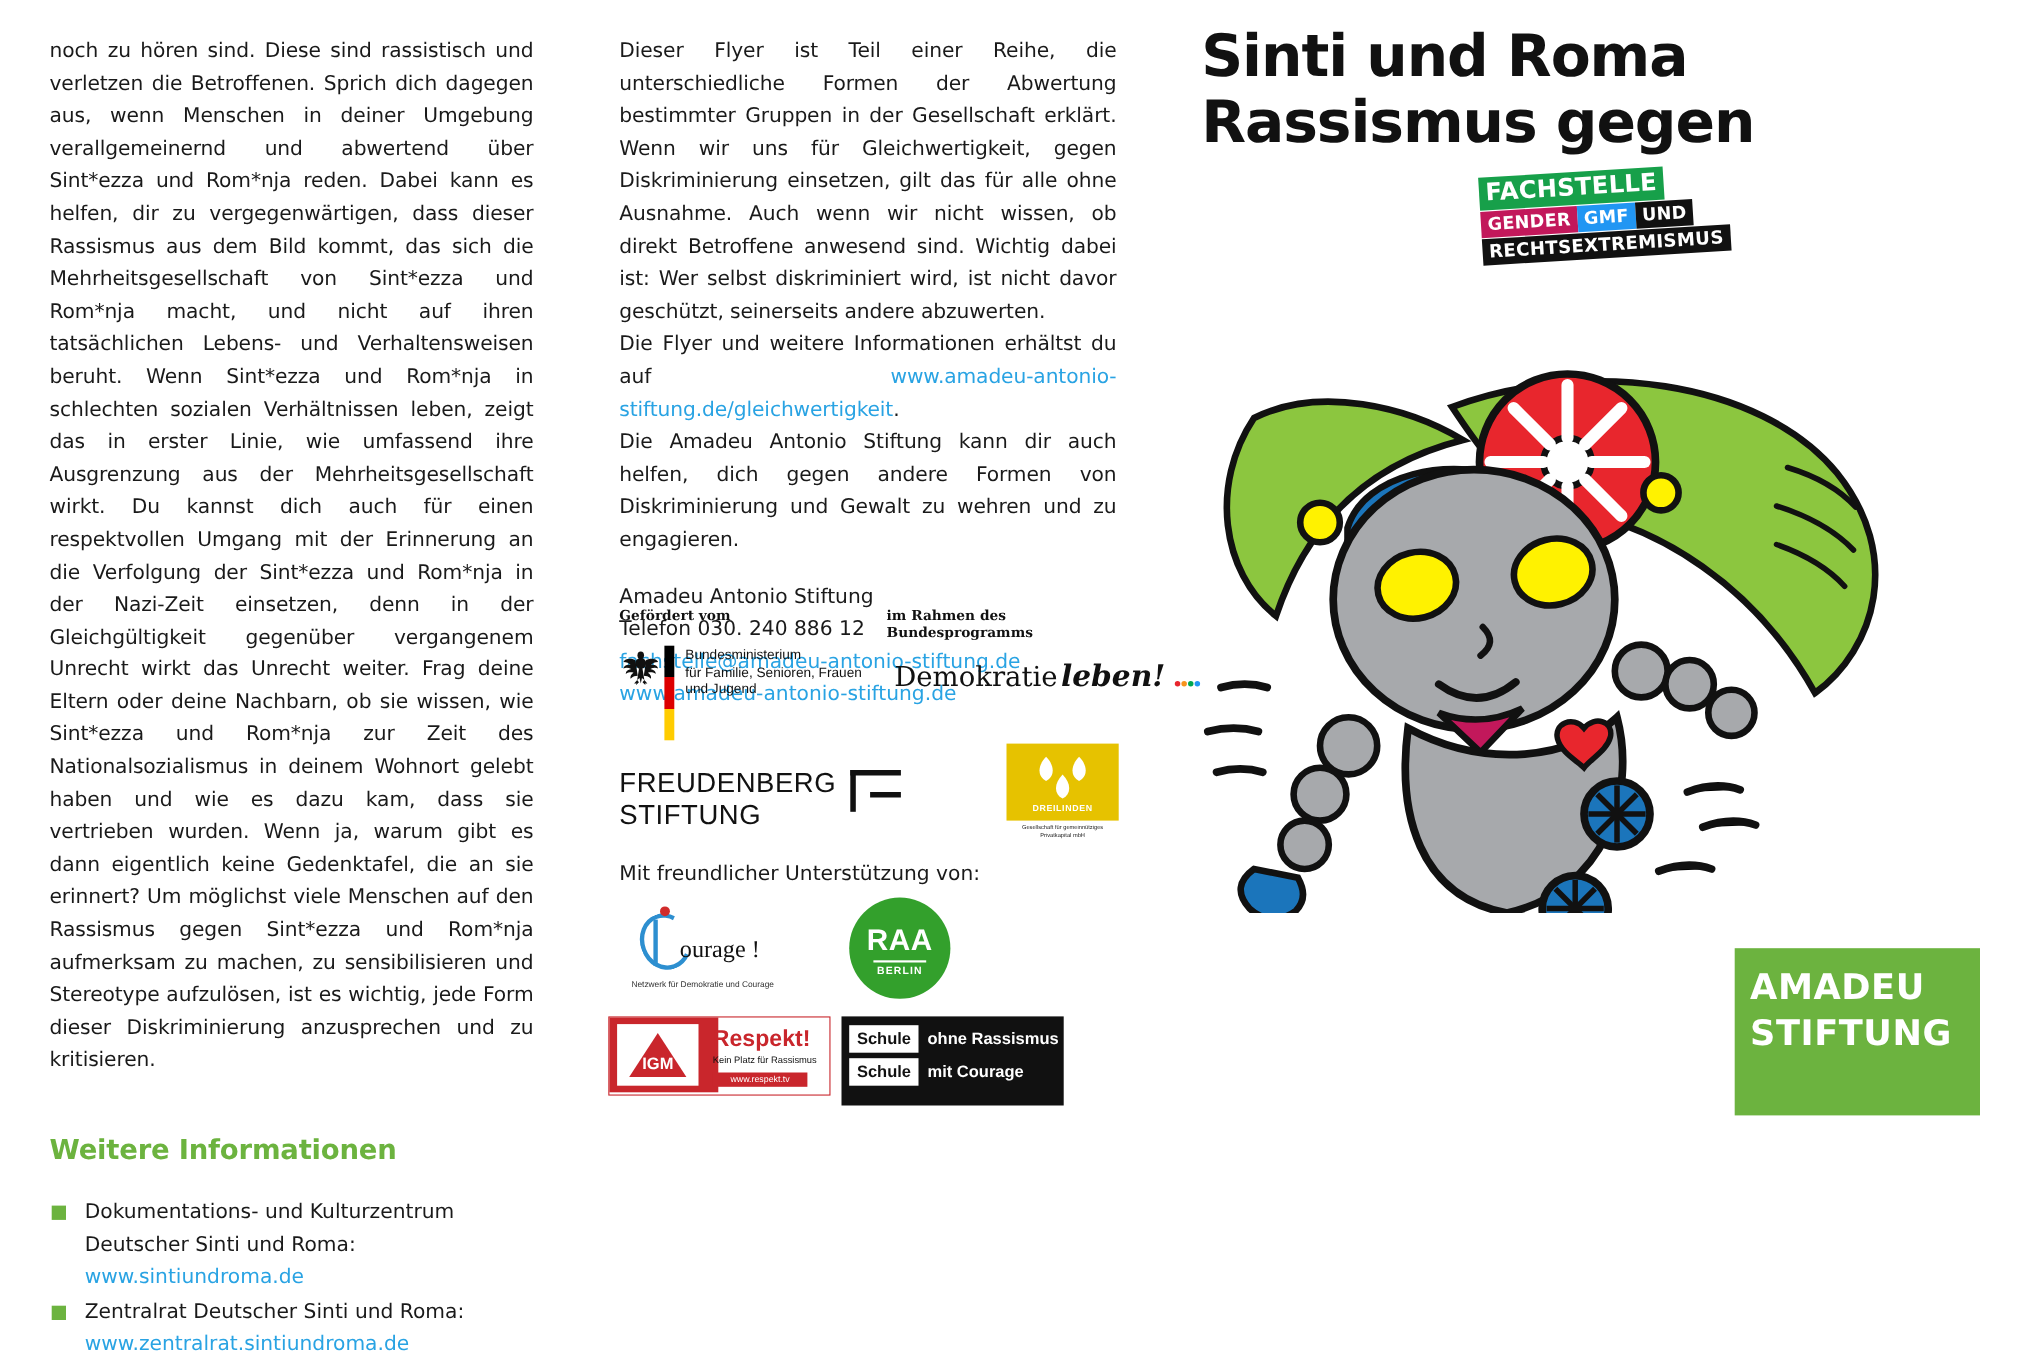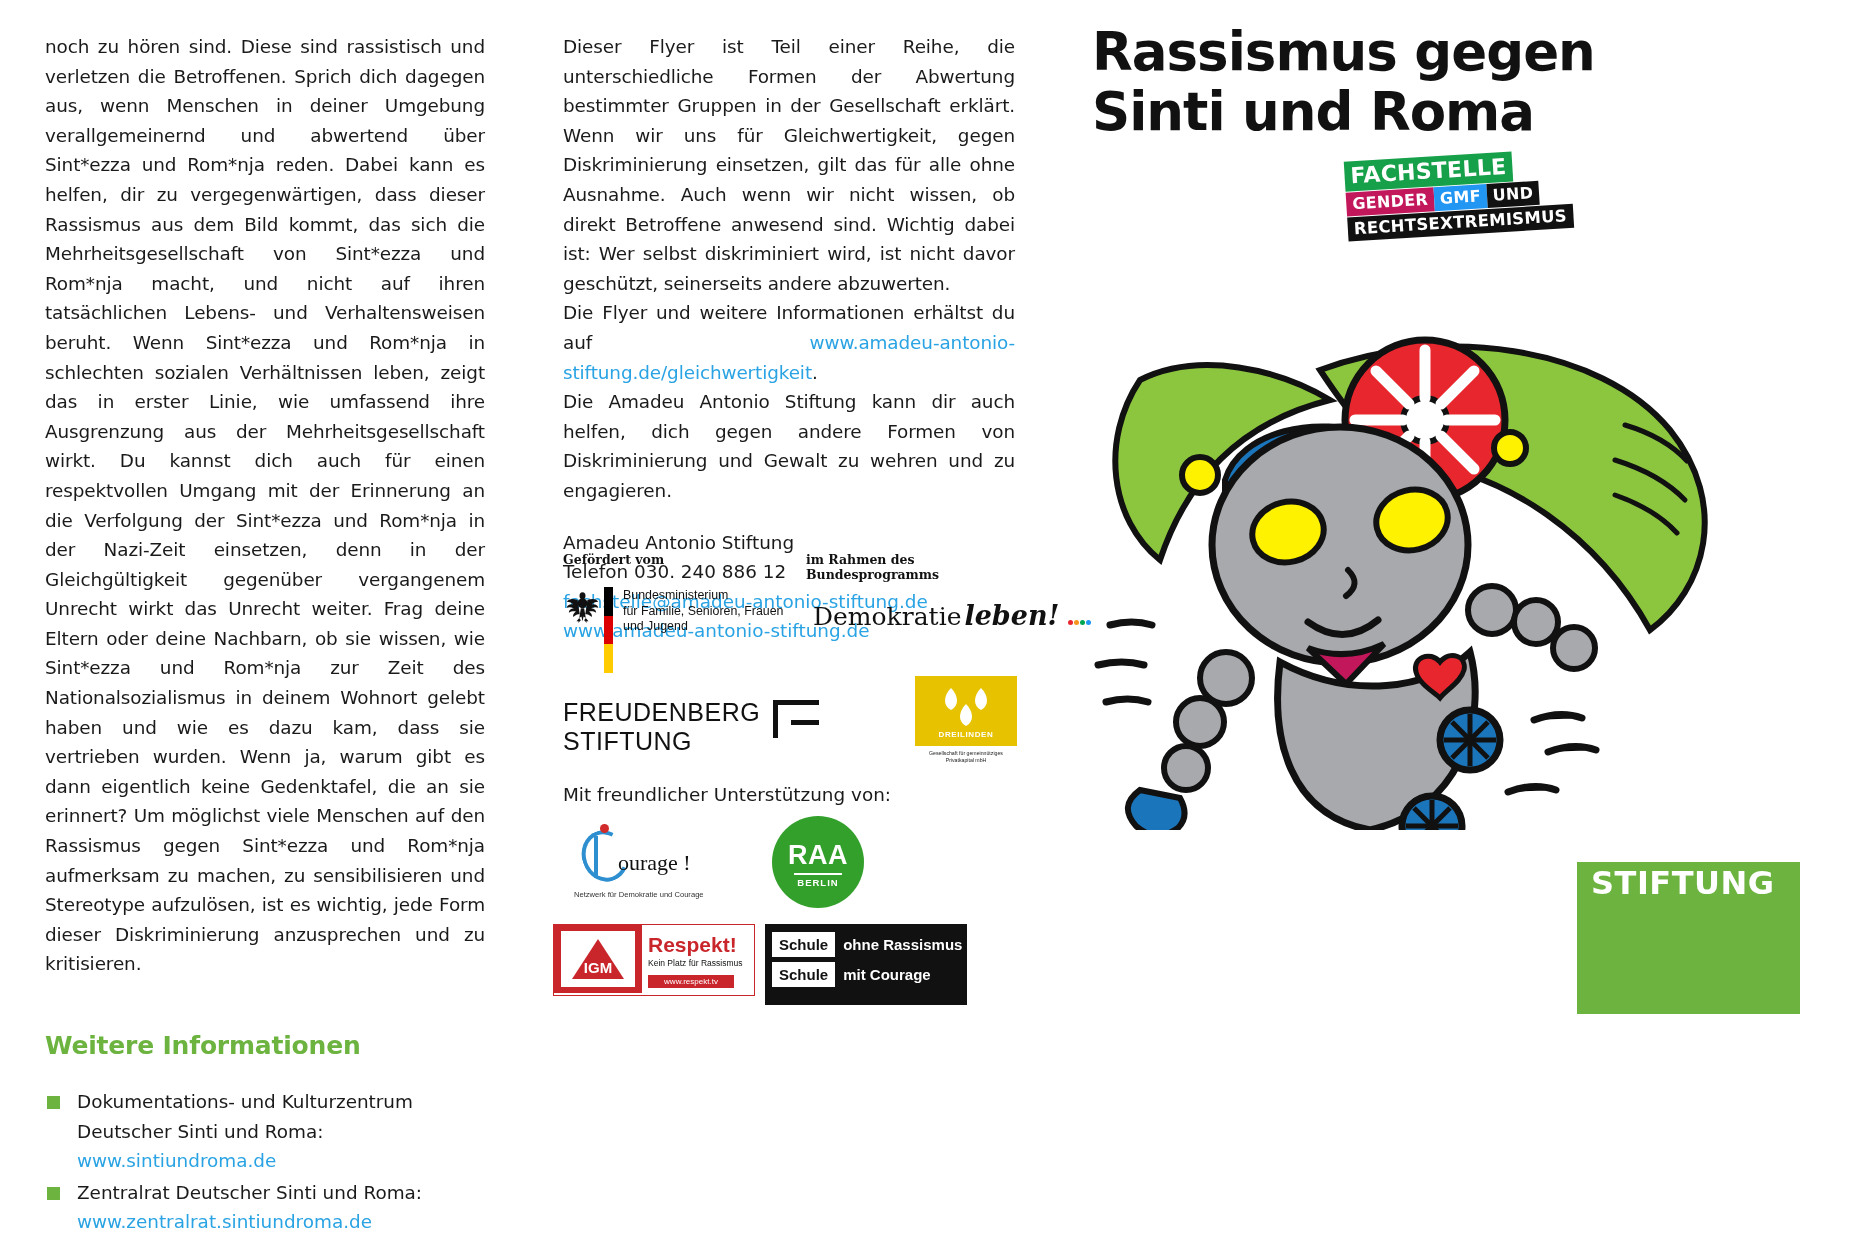--- a/index.html
+++ b/index.html
@@ -284,21 +284,21 @@
     font-family: "Liberation Sans", sans-serif;
     font-weight: bold; font-size: 9.5px; color: #fff;
     letter-spacing: 1px;
   }
 
   .igm {
     left: 553px; top: 924px; width: 200px; height: 70px;
     border: 1px solid #c9262c;
   }
   .igm-left {
-    position: absolute; left: 0; top: 0; width: 88px; height: 68px;
+    position: absolute; left: 0; top: 0; width: 99px; height: 68px;
     background: #c9262c;
   }
   .igm-inner {
     position: absolute; left: 7px; top: 6px; width: 74px; height: 56px;
     background: #fff; display: flex; align-items: center; justify-content: center;
   }
   .igm-tri {
     width: 0; height: 0;
     border-left: 26px solid transparent;
     border-right: 26px solid transparent;
@@ -552,22 +552,22 @@
       <span class="sor-word">Schule</span>
       <span class="sor-rest">ohne Rassismus</span>
     </div>
     <div class="sor-row r2">
       <span class="sor-word">Schule</span>
       <span class="sor-rest">mit Courage</span>
     </div>
   </div>
 
   <div class="title">
+    <div>Sinti und Roma</div>
     <div>Rassismus gegen</div>
-    <div>Sinti und Roma</div>
   </div>
 
   <div class="fachstelle">
     <div><span class="fs-line fs-l1">FACHSTELLE</span></div>
     <div class="fs-l2-wrap">
       <span class="fs-line fs-gender">GENDER</span>
       <span class="fs-line fs-gmf">GMF</span>
       <span class="fs-line fs-und">UND</span>
     </div>
     <div><span class="fs-line fs-l3">RECHTSEXTREMISMUS</span></div>
@@ -648,16 +648,17 @@
       <path d="M70 355 q22 -6 42 0"></path>
       <path d="M58 395 q24 -6 46 0"></path>
       <path d="M66 432 q22 -6 42 0"></path>
       <path d="M494 450 q26 -10 48 -2"></path>
       <path d="M508 482 q26 -10 48 -2"></path>
       <path d="M468 522 q26 -10 48 -2"></path>
     </g>
   </svg>
 
   <div class="aas-logo">
+    <div class="l1">AMADEU</div>
     <div>STIFTUNG</div>
   </div>
 
 </div>
 
 </body></html>

